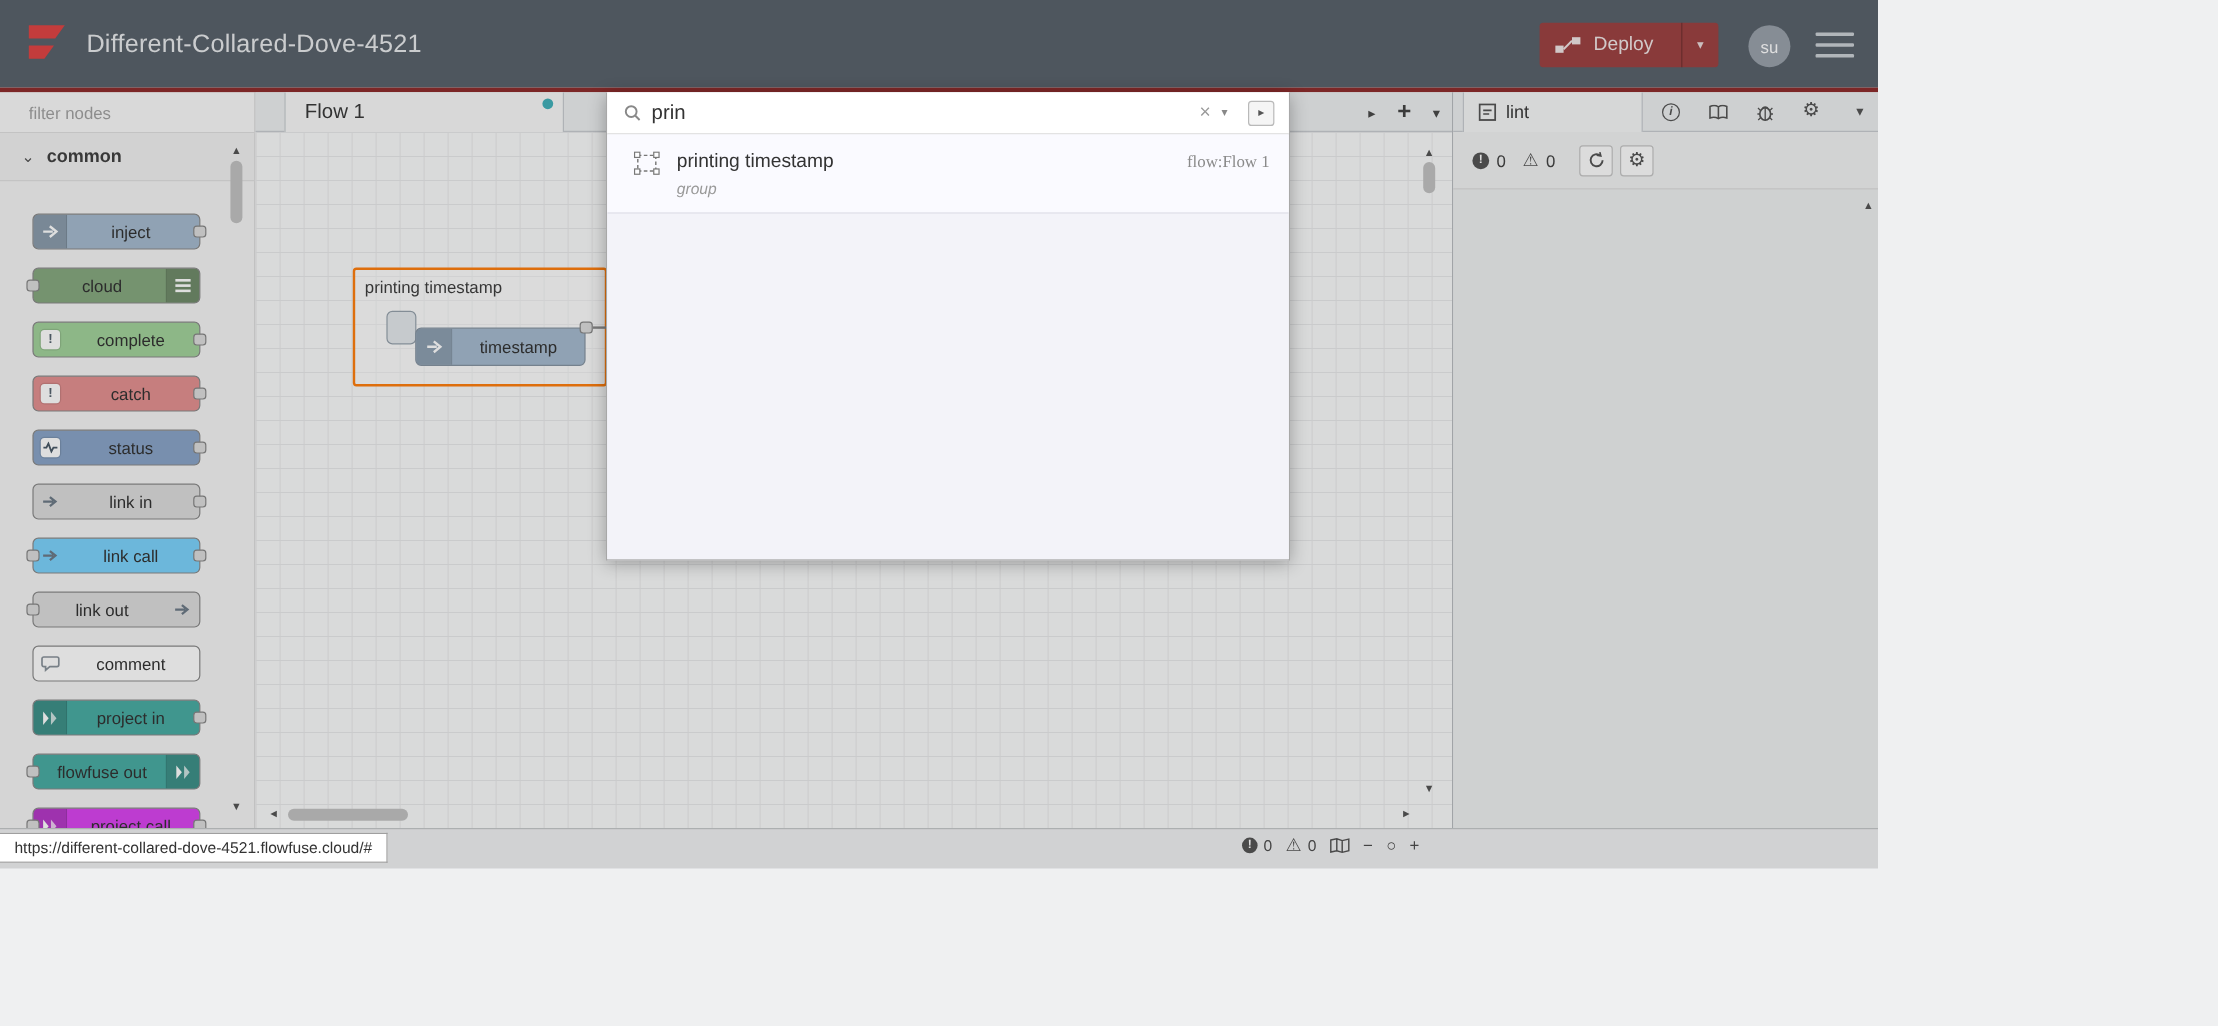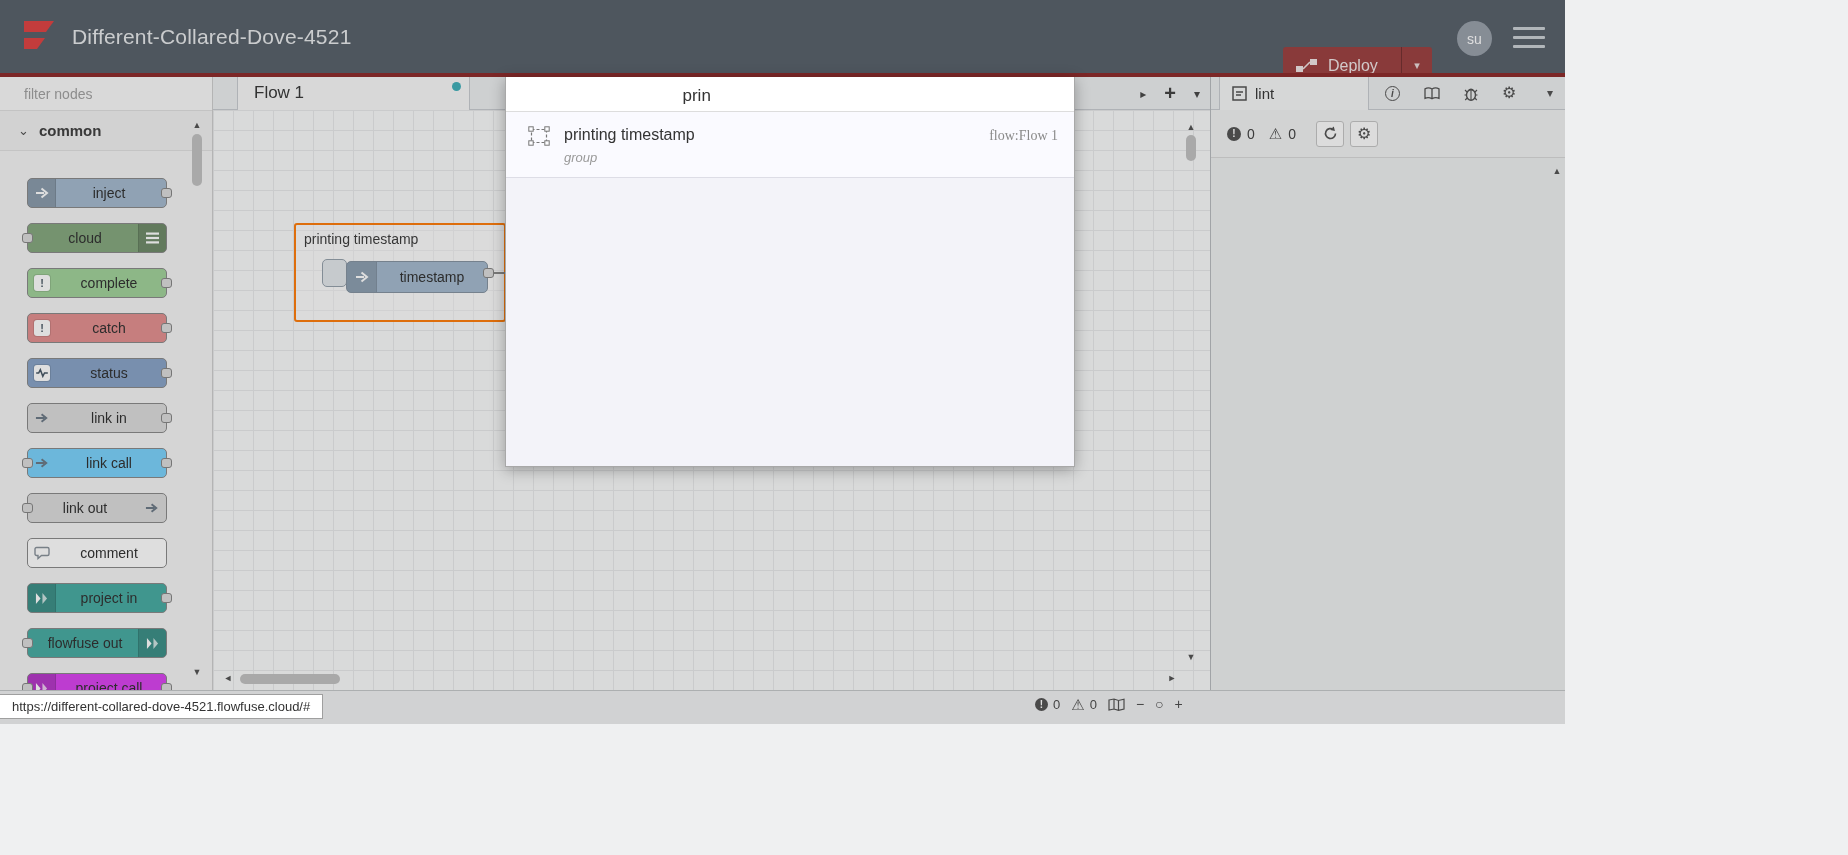--- a/index.html
+++ b/index.html
@@ -5,21 +5,21 @@
   * { margin:0; padding:0; box-sizing:border-box; }
   html,body { background:#eff0f1; font-family:"Liberation Sans", sans-serif; }
   .stage { position:relative; width:1848px; height:855px; background:#eff0f1; overflow:hidden;padding-left:18px; }
   .app { position:absolute; left:0; top:0; width:1565px; height:724px; background:#fbfbfb; overflow:hidden; }
 
   
   .header { position:absolute; left:0; top:0; width:100%; height:73px; display:flex; align-items:center; }
   .logo { margin-left:22px; display:flex; }
   .app-title { margin-left:14px; font-size:21px; color:#e9ebed; letter-spacing:.2px; }
   .deploy-btn { position:absolute; left:1283px; top:19px; width:149px; height:37px; border-radius:3px;
-    display:flex; align-items:center; color:#f1e7e7; cursor:pointer;margin-top:28px; }
+    display:flex; align-items:center; color:#f1e7e7; cursor:pointer; }
   .deploy-ic { margin-left:13px; display:flex; }
   .deploy-label { margin-left:10px; font-size:16px; }
   .deploy-caret { margin-left:auto; width:31px; height:100%; border-left:1px solid rgba(0,0,0,.25);
     display:flex; align-items:center; justify-content:center; font-size:11px; color:#eadcdc; }
   .avatar { position:absolute; left:1457px; top:21px; width:35px; height:35px; border-radius:50%;
     background:#9aa2ac; color:#fff; font-size:14px; display:flex; align-items:center; justify-content:center; }
   .hamburger { position:absolute; left:1513px; top:27px; width:32px; cursor:pointer; }
   .hamburger div { height:3px; background:#ccd1d6; border-radius:1px; margin-bottom:6px; }
   .accent-line { position:absolute; left:0; top:73px; width:100%; height:4px; }
 
@@ -69,21 +69,21 @@
   .ta-list { font-size:12px; }
   .canvas-body { position:absolute; left:0; top:33px; right:0; bottom:0; background:#fafbfb;
     background-image:linear-gradient(#e9eaeb 1px, transparent 1px), linear-gradient(90deg,#e9eaeb 1px, transparent 1px);
     background-size:20px 20px; overflow:hidden; }
   .group-box { position:absolute; left:81px; top:113px; width:212px; height:99px; border:2px solid #ff7f0e;
     border-radius:3px; background:rgba(255,255,255,.35); cursor:move; }
   .group-label { position:absolute; left:8px; top:6px; font-size:14px; color:#3f3f3f; }
   .flow-node { position:absolute; left:109px; top:147px; width:190px; height:32px; }
   .inj-btn { position:absolute; left:0; top:2px; width:25px; height:28px; background:#e4e8ec;
     border:1px solid #97a3ad; border-radius:5px; cursor:pointer; }
-  .node-body { position:absolute; left:24px; top:4px; width:142px; height:32px; background:#a6bbcf;
+  .node-body { position:absolute; left:24px; top:16px; width:142px; height:32px; background:#a6bbcf;
     border:1px solid #8795a3; border-radius:5px; display:flex; align-items:center; cursor:move; }
   .node-icon { width:30px; height:100%; background:rgba(0,0,0,.14); border-radius:4px 0 0 4px;
     border-right:1px solid rgba(0,0,0,.08); display:flex; align-items:center; justify-content:center; }
   .node-label { flex:1; text-align:center; font-size:14px; color:#333; }
   .node-port { position:absolute; right:18px; top:11px; width:11px; height:10px; background:#ddd;
     border:1px solid #888; border-radius:3px; }
   .wire { position:absolute; left:172px; top:15px; width:16px; height:2px; background:#8b8b8b; }
 
   
   .sidebar { position:absolute; left:1210px; top:77px; width:355px; height:613px; background:#f0f1f1;
@@ -120,21 +120,21 @@
   .fi-group { display:flex; align-items:center; gap:5px; cursor:pointer; }
   .fi-zoom { cursor:pointer; font-size:14px; }
 
   
   .dim { position:absolute; left:0; top:0; width:1565px; height:724px; background:rgba(0,0,0,.13);
     z-index:50; pointer-events:none; }
   .search-pop { position:absolute; left:505px; top:77px; width:570px; height:390px; z-index:60;
     background:#f5f5fa; border:1px solid #a8a8a8; border-top:none; box-shadow:0 3px 14px rgba(0,0,0,.30);
     display:flex; flex-direction:column; }
   .search-head { height:35px; background:#fff; border-bottom:1px solid #ddd; display:flex; align-items:center;
-    padding:0 8px 0 14px; gap:9px;flex-direction:column; }
+    padding:0 8px 0 14px; gap:9px; }
   .search-head input { flex:1; font-size:17px; color:#333; border:none; outline:none; background:transparent; }
   .s-clear { font-size:16px; color:#999; cursor:pointer; }
   .s-caret { font-size:10px; color:#888; cursor:pointer; }
   .mini-btn { width:22px; height:21px; border:1px solid #b9b9b9; border-radius:3px; background:#f5f5f5;
     display:flex; align-items:center; justify-content:center; font-size:10px; color:#555; cursor:pointer;
     margin-left:8px; margin-right:4px; }
   .search-results { flex:1; background:#f3f3f9; overflow:hidden; }
   .result-row { height:66px; background:#fafaff; border-bottom:1px solid #dddde6; display:flex;
     padding:14px 16px 0 22px; cursor:pointer; }
   .res-text { margin-left:14px; }

